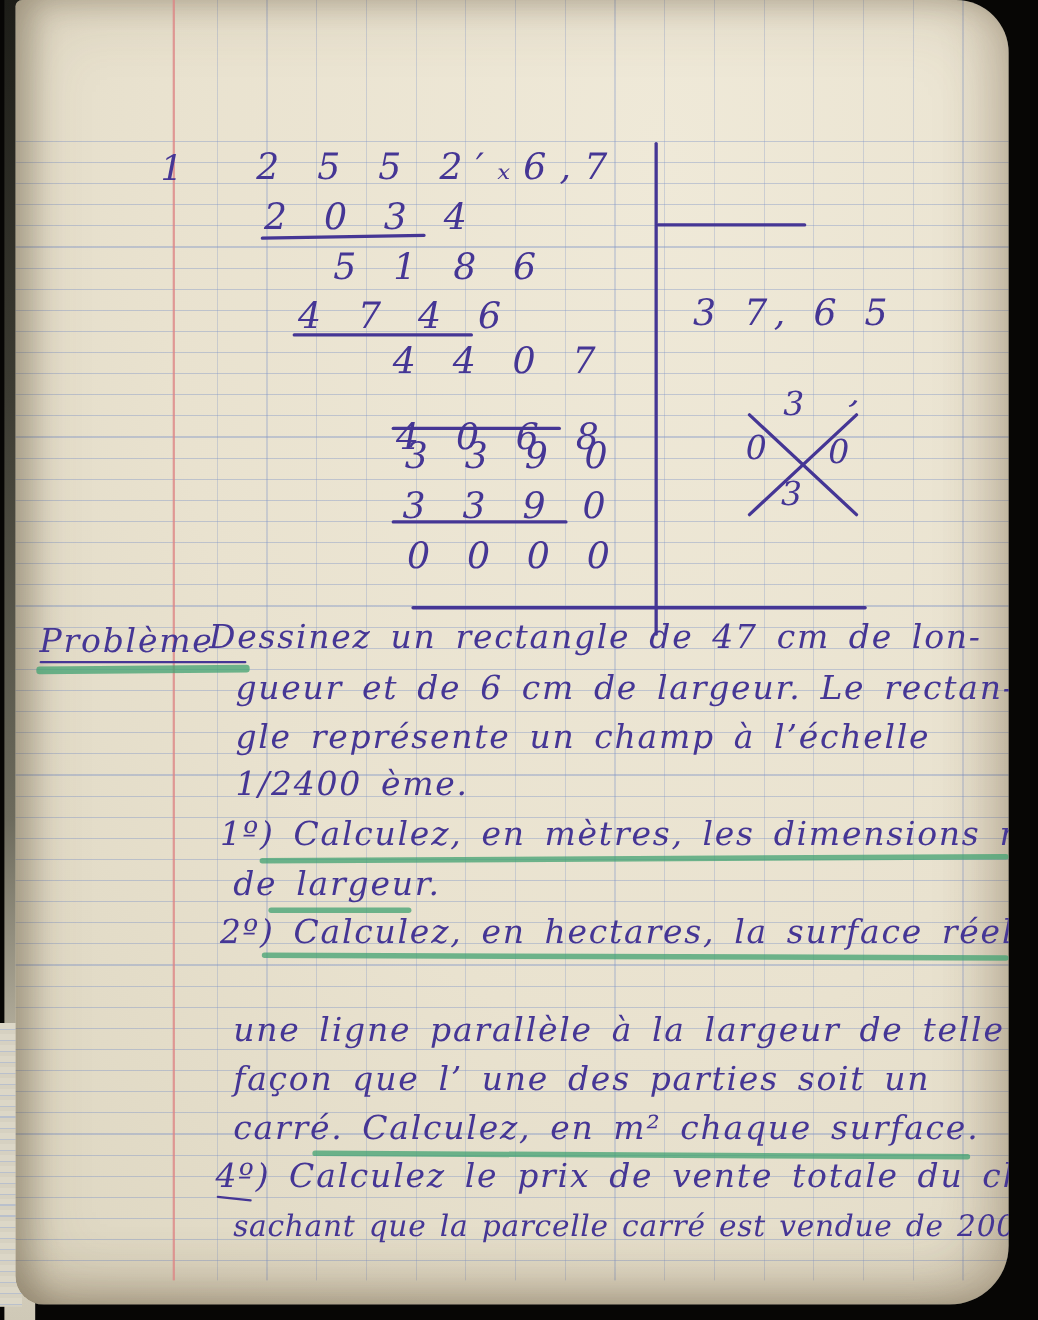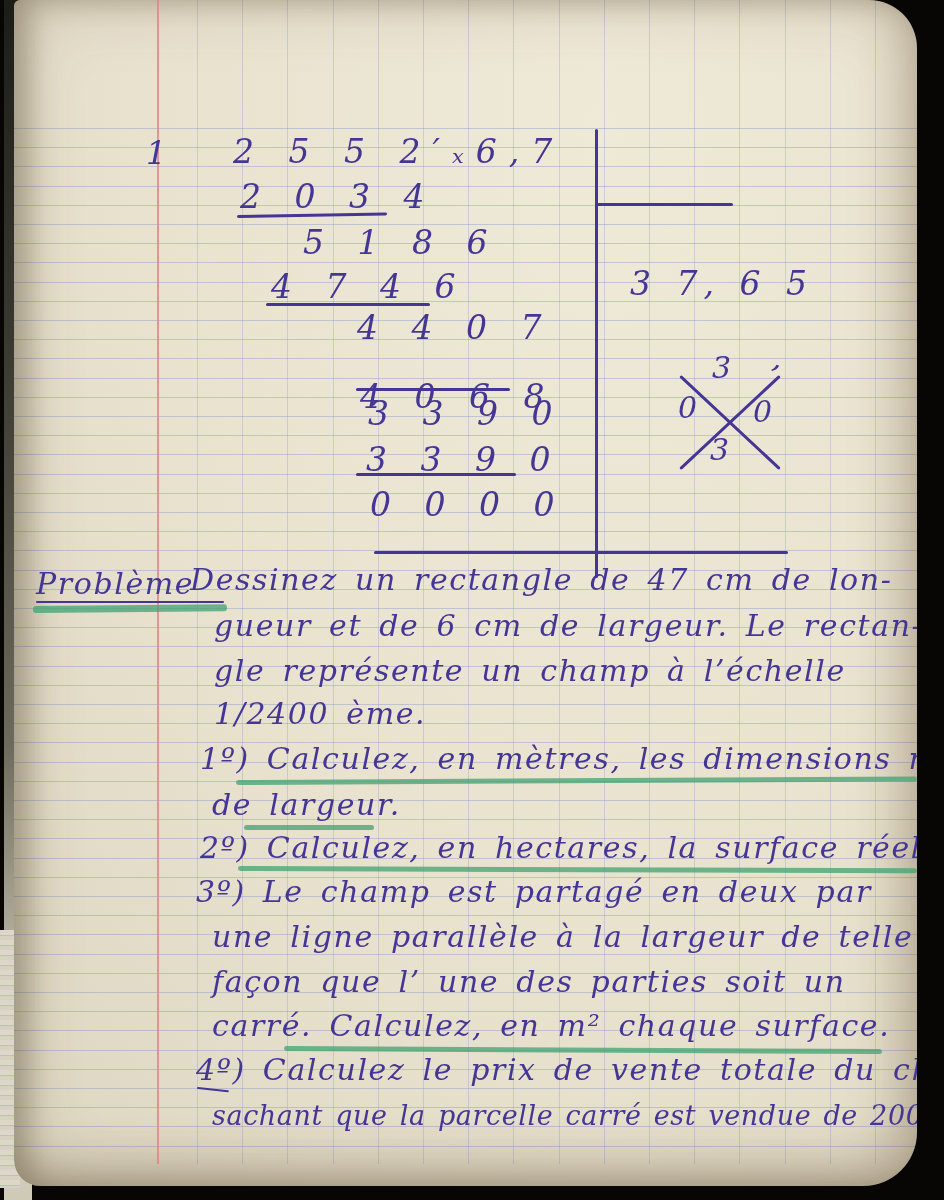--- a/index.html
+++ b/index.html
@@ -100,21 +100,20 @@
 
       <div class="abs hw body" style="left:200px;top:741px;">1º) Calculez, en mètres, les dimensions réelles</div>
       <div class="gline" style="left:236px;top:780px;width:681px;transform:rotate(-0.3deg);"></div>
 
       <div class="abs hw body" style="left:212px;top:787px;">de largeur.</div>
       <div class="gline" style="left:244px;top:825px;width:130px;"></div>
 
       <div class="abs hw body" style="left:200px;top:830px;">2º) Calculez, en hectares, la surface réelles</div>
       <div class="gline" style="left:238px;top:866px;width:679px;transform:rotate(0.2deg);"></div>
 
-      <div class="abs hw body" style="left:196px;top:874px;">3º) Le champ est partagé en deux par</div>
       <div class="abs hw body" style="left:212px;top:919px;">une ligne parallèle à la largeur de telle</div>
       <div class="abs hw body" style="left:212px;top:964px;">façon que l’ une des parties soit un</div>
 
       <div class="abs hw body" style="left:212px;top:1008px;">carré. Calculez, en m² chaque surface.</div>
       <div class="gline" style="left:284px;top:1046px;width:598px;transform:rotate(0.3deg);"></div>
 
       <div class="abs hw body" style="left:196px;top:1052px;">4º) Calculez le prix de vente totale du champ</div>
       <div class="uline" style="left:197px;top:1087px;width:32px;transform:rotate(6deg);height:2px;"></div>
 
       <div class="abs hw tight" style="left:212px;top:1100px;">sachant que la parcelle carré est vendue de 200 F l’ ares</div>

